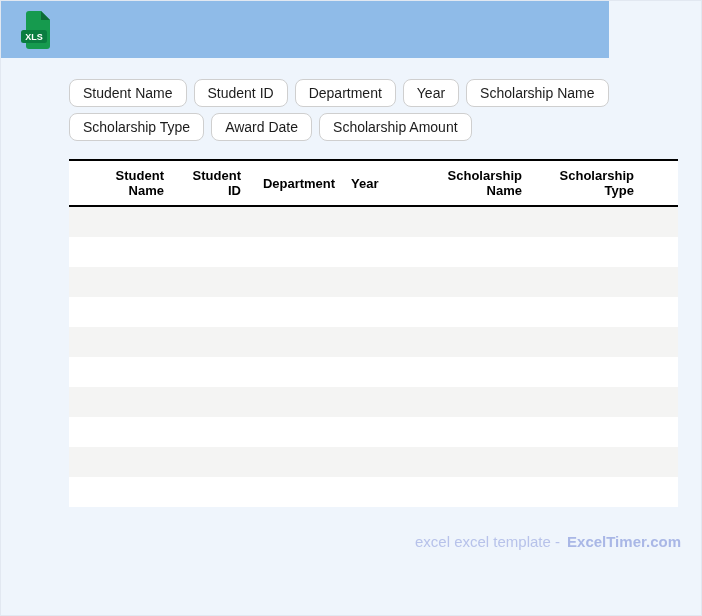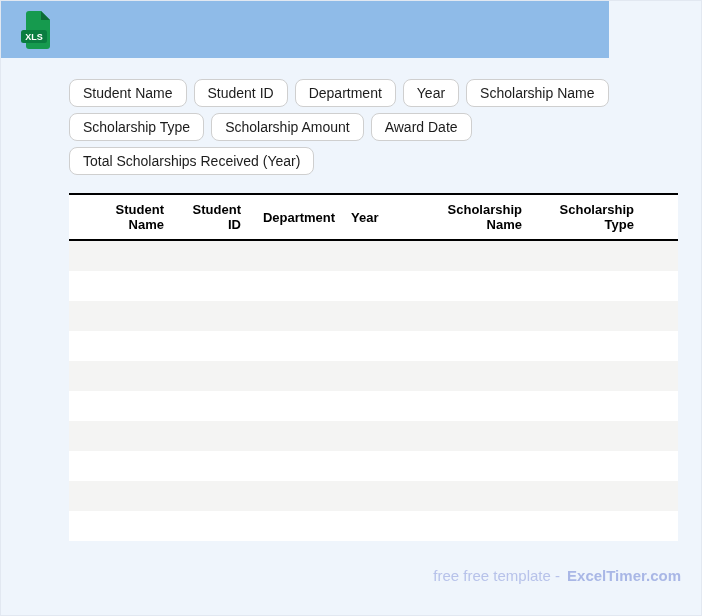--- a/index.html
+++ b/index.html
@@ -74,23 +74,22 @@
   </div>
 </div>
 
 <div class="chips" id="chips">
     <div class="chip">Student Name</div>
     <div class="chip">Student ID</div>
     <div class="chip">Department</div>
     <div class="chip">Year</div>
     <div class="chip">Scholarship Name</div>
     <div class="chip">Scholarship Type</div>
+    <div class="chip">Award Date</div>
     <div class="chip">Scholarship Amount</div>
-    <div class="chip">Award Date</div>
-    <div class="chip">Total Scholarships Received (Year)</div>
   </div>
 
 <div class="table">
   <div class="thead" id="thead">
       <div class="th c1">Student
 Name</div>
       <div class="th c2">Student
 ID</div>
       <div class="th c3">Department</div>
       <div class="th c4">Year</div>
@@ -107,14 +106,14 @@
       <div class="trow"></div>
       <div class="trow"></div>
       <div class="trow"></div>
       <div class="trow"></div>
       <div class="trow"></div>
       <div class="trow"></div>
     </div>
 </div>
 
 <div class="footer">
-  <span class="prefix">free free template -</span><span class="brand">ExcelTimer.com</span>
+  <span class="prefix">excel excel template -</span><span class="brand">ExcelTimer.com</span>
 </div>
 
 </body></html>

